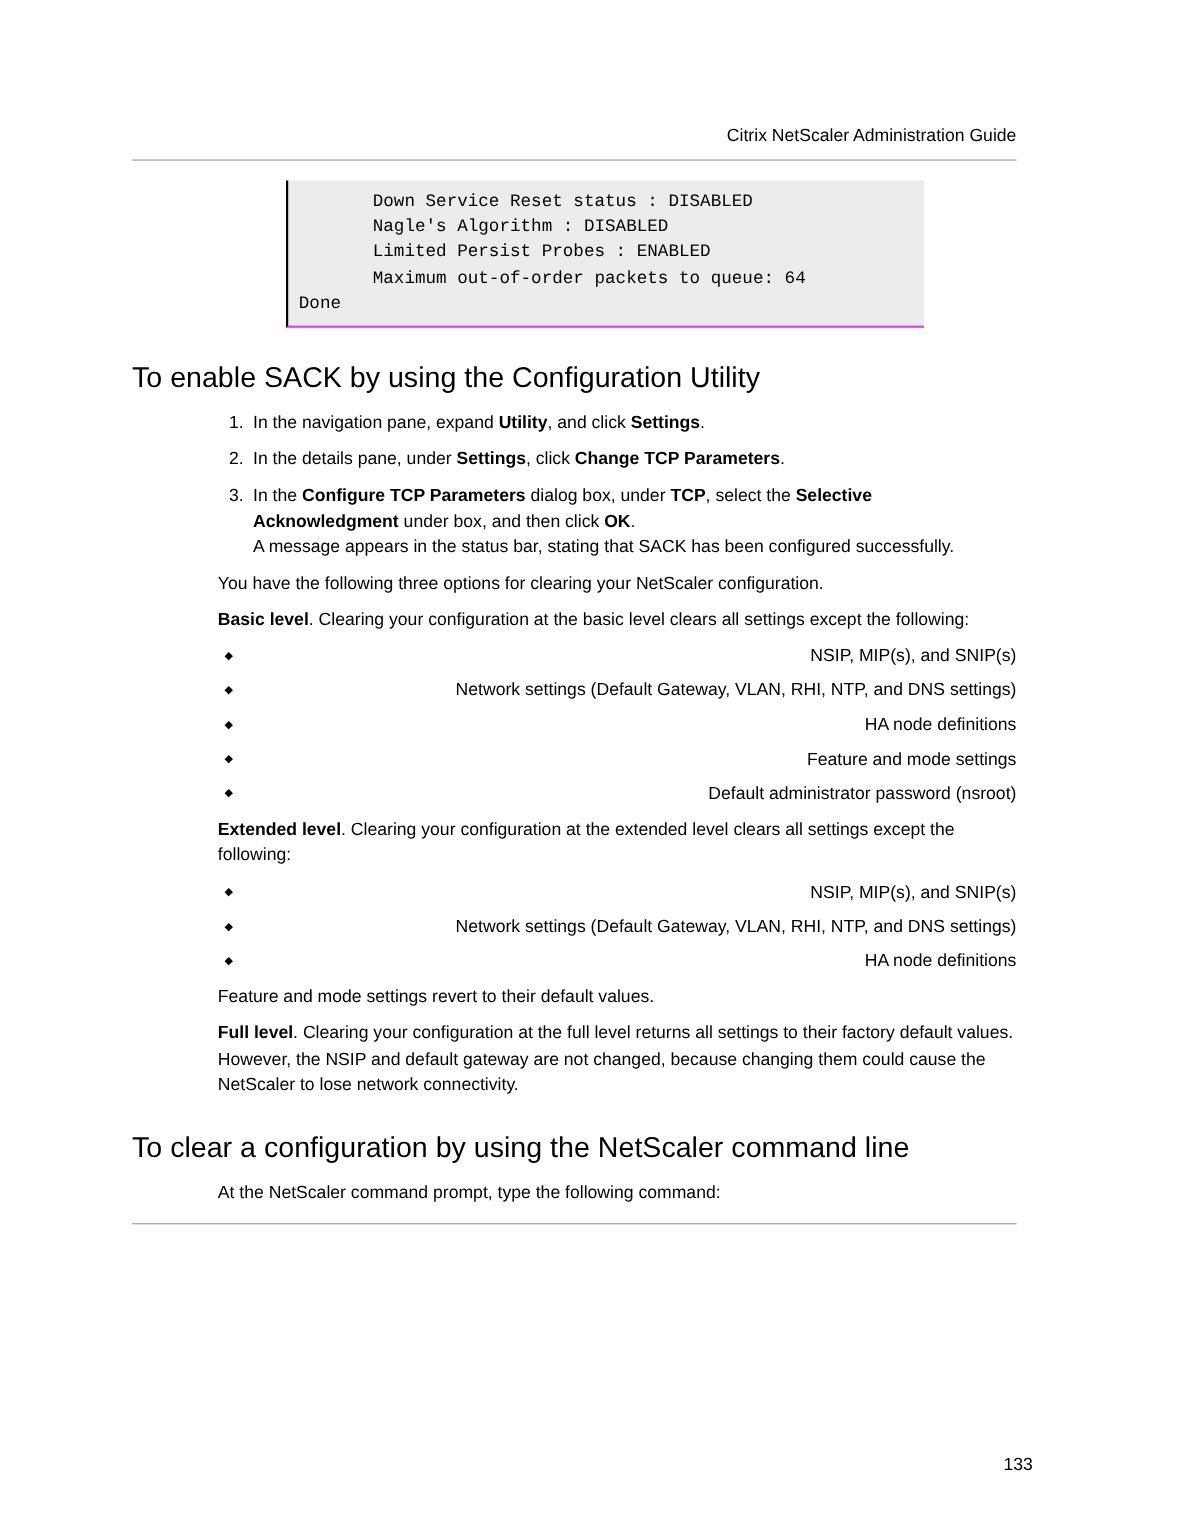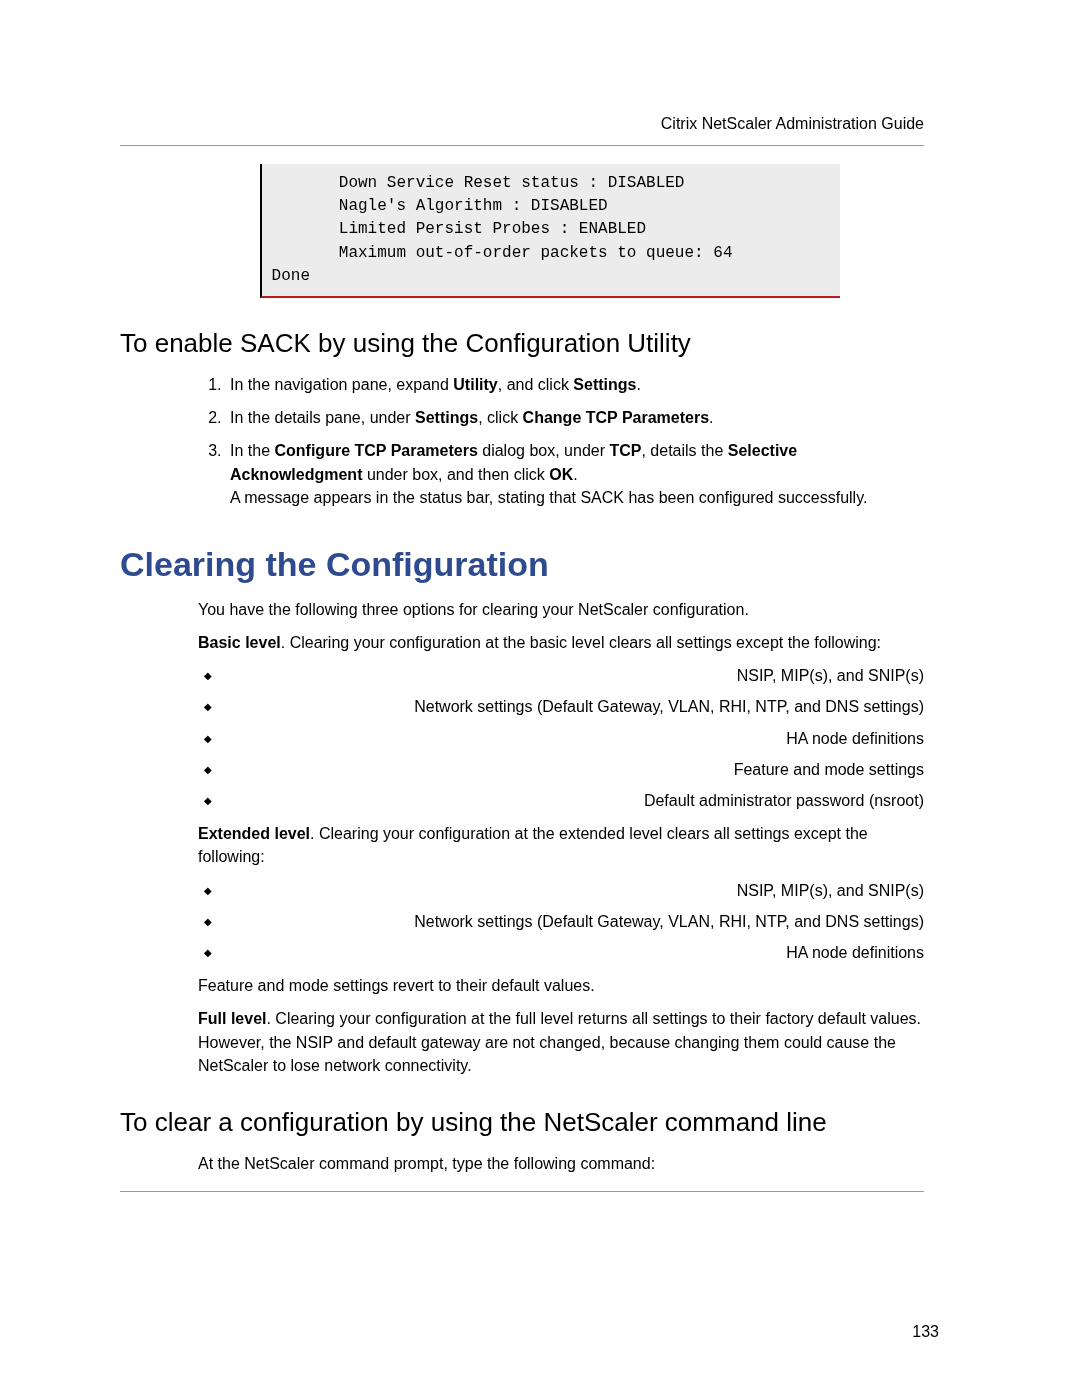--- a/index.html
+++ b/index.html
@@ -29,21 +29,21 @@
   }
   hr.bottom-rule {
     border: none;
     border-top: 1px solid #999;
     margin: 16px 0 8px 0;
   }
   .code-block {
     margin-left: 140px;
     width: 580px;
     border-left: 2px solid #000;
-    border-bottom: 2px solid #b91c1c;
+    border-bottom: 2px solid #d946ef;
     background: #ececec;
     font-family: "Courier New", monospace;
     font-size: 16px;
     line-height: 1.45;
     padding: 8px 10px 8px 0;
     white-space: pre;
     box-sizing: border-box;
   }
   h2.section {
     font-family: Arial, Helvetica, sans-serif;
@@ -121,26 +121,25 @@
   <h2 class="section">To enable SACK by using the Configuration Utility</h2>
 
   <ol class="steps">
     <li>
       <span>In the navigation pane, expand </span><b>Utility</b><span>, and click </span><b>Settings</b><span>.</span>
     </li>
     <li>
       <span>In the details pane, under </span><b>Settings</b><span>, click </span><b>Change TCP Parameters</b><span>.</span>
     </li>
     <li>
-      <span>In the </span><b>Configure TCP Parameters</b><span> dialog box, under </span><b>TCP</b><span>, details the </span><b>Selective Acknowledgment</b><span> under box, and then click </span><b>OK</b><span>.</span><br>
+      <span>In the </span><b>Configure TCP Parameters</b><span> dialog box, under </span><b>TCP</b><span>, select the </span><b>Selective Acknowledgment</b><span> under box, and then click </span><b>OK</b><span>.</span><br>
       <span>A message appears in the status bar, stating that SACK has been configured successfully.</span>
     </li>
   </ol>
 
-  <h1 class="major">Clearing the Configuration</h1>
 
   <div class="body-text">You have the following three options for clearing your NetScaler configuration.</div>
 
   <div class="body-text">
     <b>Basic level</b><span>. Clearing your configuration at the basic level clears all settings except the following:</span>
   </div>
 
   <ul class="bullets">
     <li>NSIP, MIP(s), and SNIP(s)</li>
     <li>Network settings (Default Gateway, VLAN, RHI, NTP, and DNS settings)</li>

